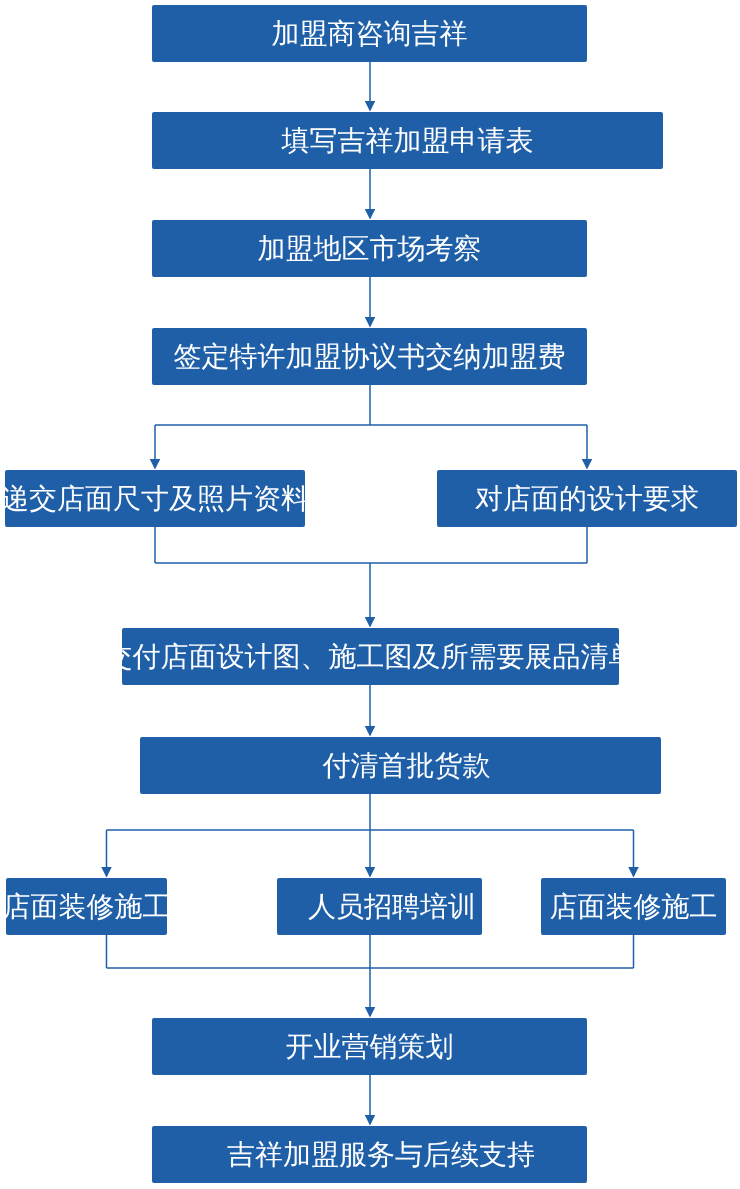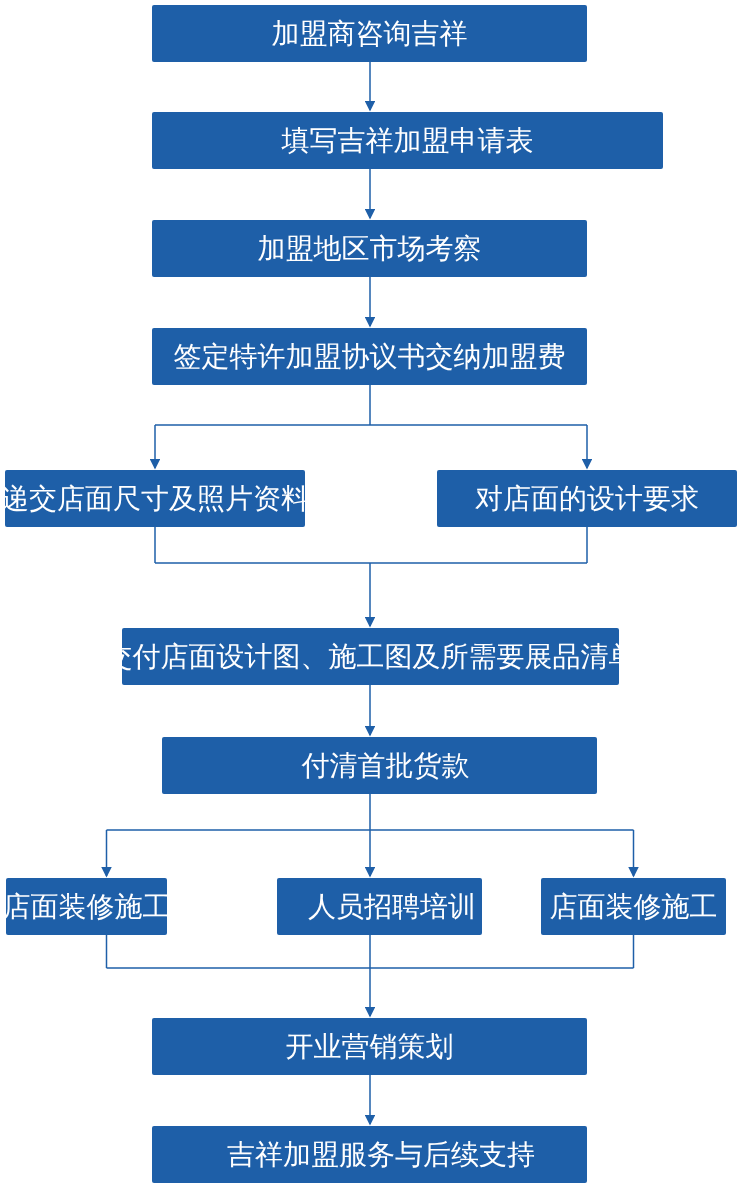--- a/index.html
+++ b/index.html
@@ -83,20 +83,20 @@
     </g>
   </svg>
 
   <div class="node" style="left:152px; top:5px;    width:435px;">加盟商咨询吉祥</div>
   <div class="node" style="left:152px; top:112px;  width:511px;">填写吉祥加盟申请表</div>
   <div class="node" style="left:152px; top:328px;  width:435px;">签定特许加盟协议书交纳加盟费</div>
   <div class="node" style="left:152px; top:220px;  width:435px;">加盟地区市场考察</div>
   <div class="node" style="left:5px;   top:470px;  width:300px;">递交店面尺寸及照片资料</div>
   <div class="node" style="left:437px; top:470px;  width:300px;">对店面的设计要求</div>
   <div class="node" style="left:122px; top:628px;  width:497px;">交付店面设计图、施工图及所需要展品清单</div>
-  <div class="node" style="left:162px; top:737px;  width:435px;padding-left:12px;">付清首批货款</div>
+  <div class="node" style="left:140px; top:737px;  width:521px;padding-left:12px;">付清首批货款</div>
   <div class="node" style="left:6px;  top:878px;  width:161px;">店面装修施工</div>
   <div class="node" style="left:277px; top:878px;  width:205px;padding-left:25px;">人员招聘培训</div>
   <div class="node" style="left:541px; top:878px;  width:185px;">店面装修施工</div>
   <div class="node" style="left:152px; top:1018px; width:435px;">开业营销策划</div>
   <div class="node" style="left:152px; top:1126px; width:435px;padding-left:23px;">吉祥加盟服务与后续支持</div>
 
 </div>
 
 </body></html>

